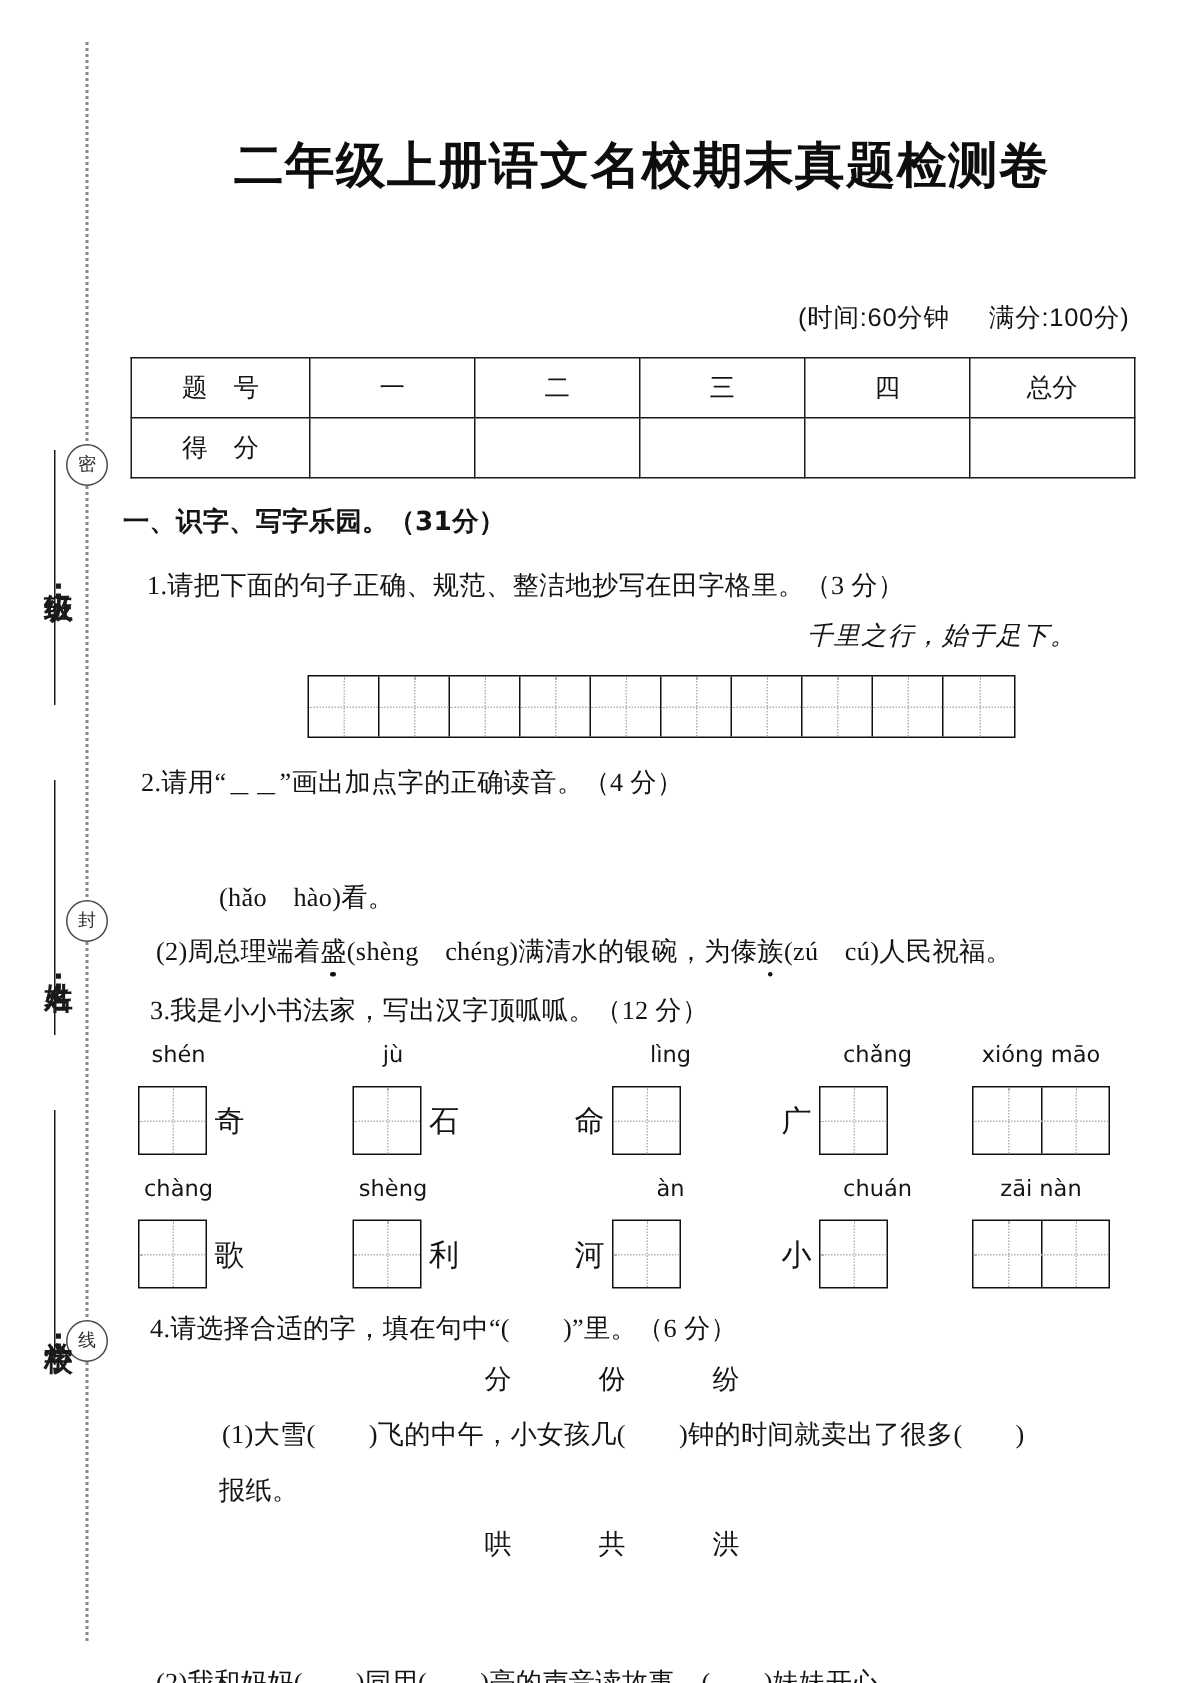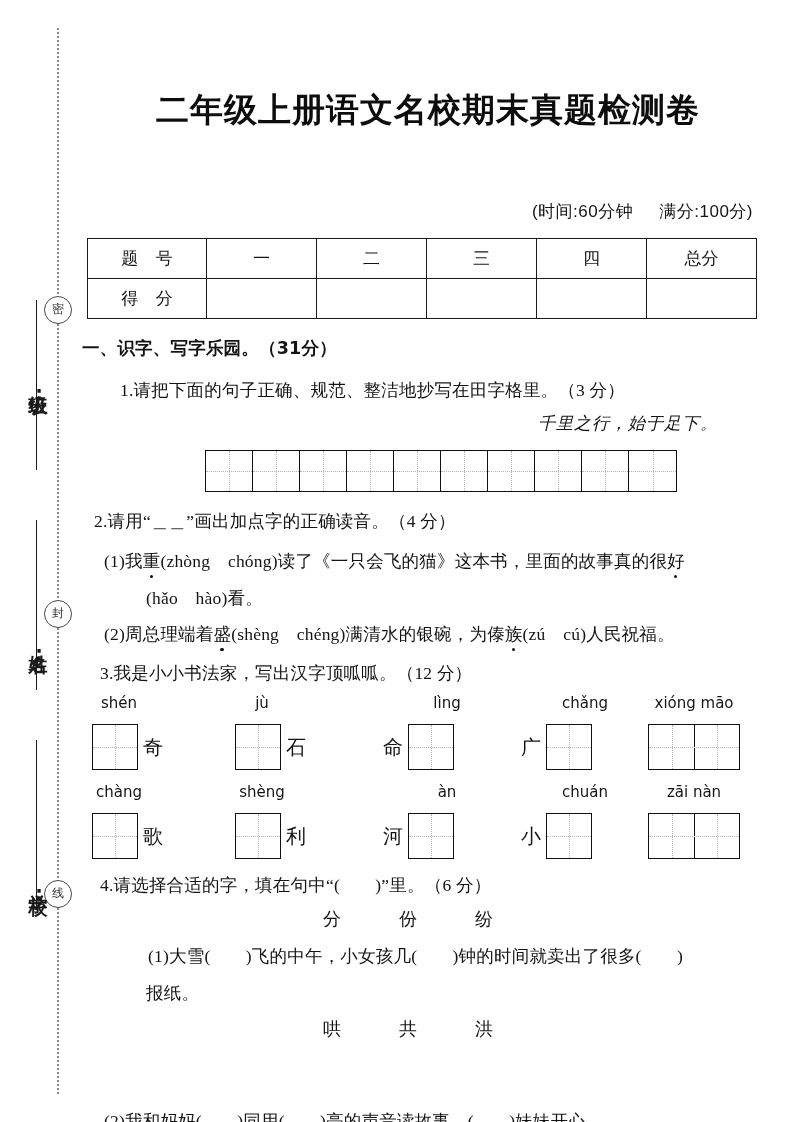--- a/index.html
+++ b/index.html
@@ -121,21 +121,21 @@
     letter-spacing: 0.2px;
   }
 
   #sec-1-title {
     left: 4px; top: 336px;
     font-weight: bold;
     font-size: 17.5px;
     font-family: "DejaVu Sans", sans-serif;
   }
 
-  #q1-stem   { left: 42px; top: 378px; }
+  #q1-stem   { left: 20px; top: 378px; }
   #q2-stem   { left: 16px; top: 509px; text-align: center; }
   #q3-stem   { left: 22px; top: 661px; }
   #q4-stem   { left: 22px; top: 873px; }
 
   #q1-sentence {
     position: absolute;
     left: 0; top: 412px;
     width: 640px;
     text-align: right;
     font-size: 17px;
@@ -329,21 +329,20 @@
     <div class="cell"></div>
     <div class="cell"></div>
     <div class="cell"></div>
     <div class="cell"></div>
     <div class="cell"></div>
     <div class="cell"></div>
     <div class="cell"></div>
   </div>
 
   <div class="qtext" id="q2-stem">2.请用“＿＿”画出加点字的正确读音。（4 分）</div>
-  <div class="subq" id="q2-a1"><span>(1)我</span><span class="dotted-char">重</span><span>(zhòng　chóng)读了《一只会飞的猫》这本书，里面的故事真的很</span><span class="dotted-char">好</span></div>
   <div class="subq" id="q2-a2">(hǎo　hào)看。</div>
   <div class="subq" id="q2-b1"><span>(2)周总理端着</span><span class="dotted-char">盛</span><span>(shèng　chéng)满清水的银碗，为傣</span><span class="dotted-char">族</span><span>(zú　cú)人民祝福。</span></div>
 
   <div class="qtext" id="q3-stem">3.我是小小书法家，写出汉字顶呱呱。（12 分）</div>
 
   <div class="pinyin-row" id="pinyin-row-2">
     <div class="pinyin-item" style="left:0px;width:118px;">
       <div class="pinyin-label" style="left:-28px;width:110px;">chàng</div>
       <div class="pinyin-body">
         <div class="tzg"></div>

